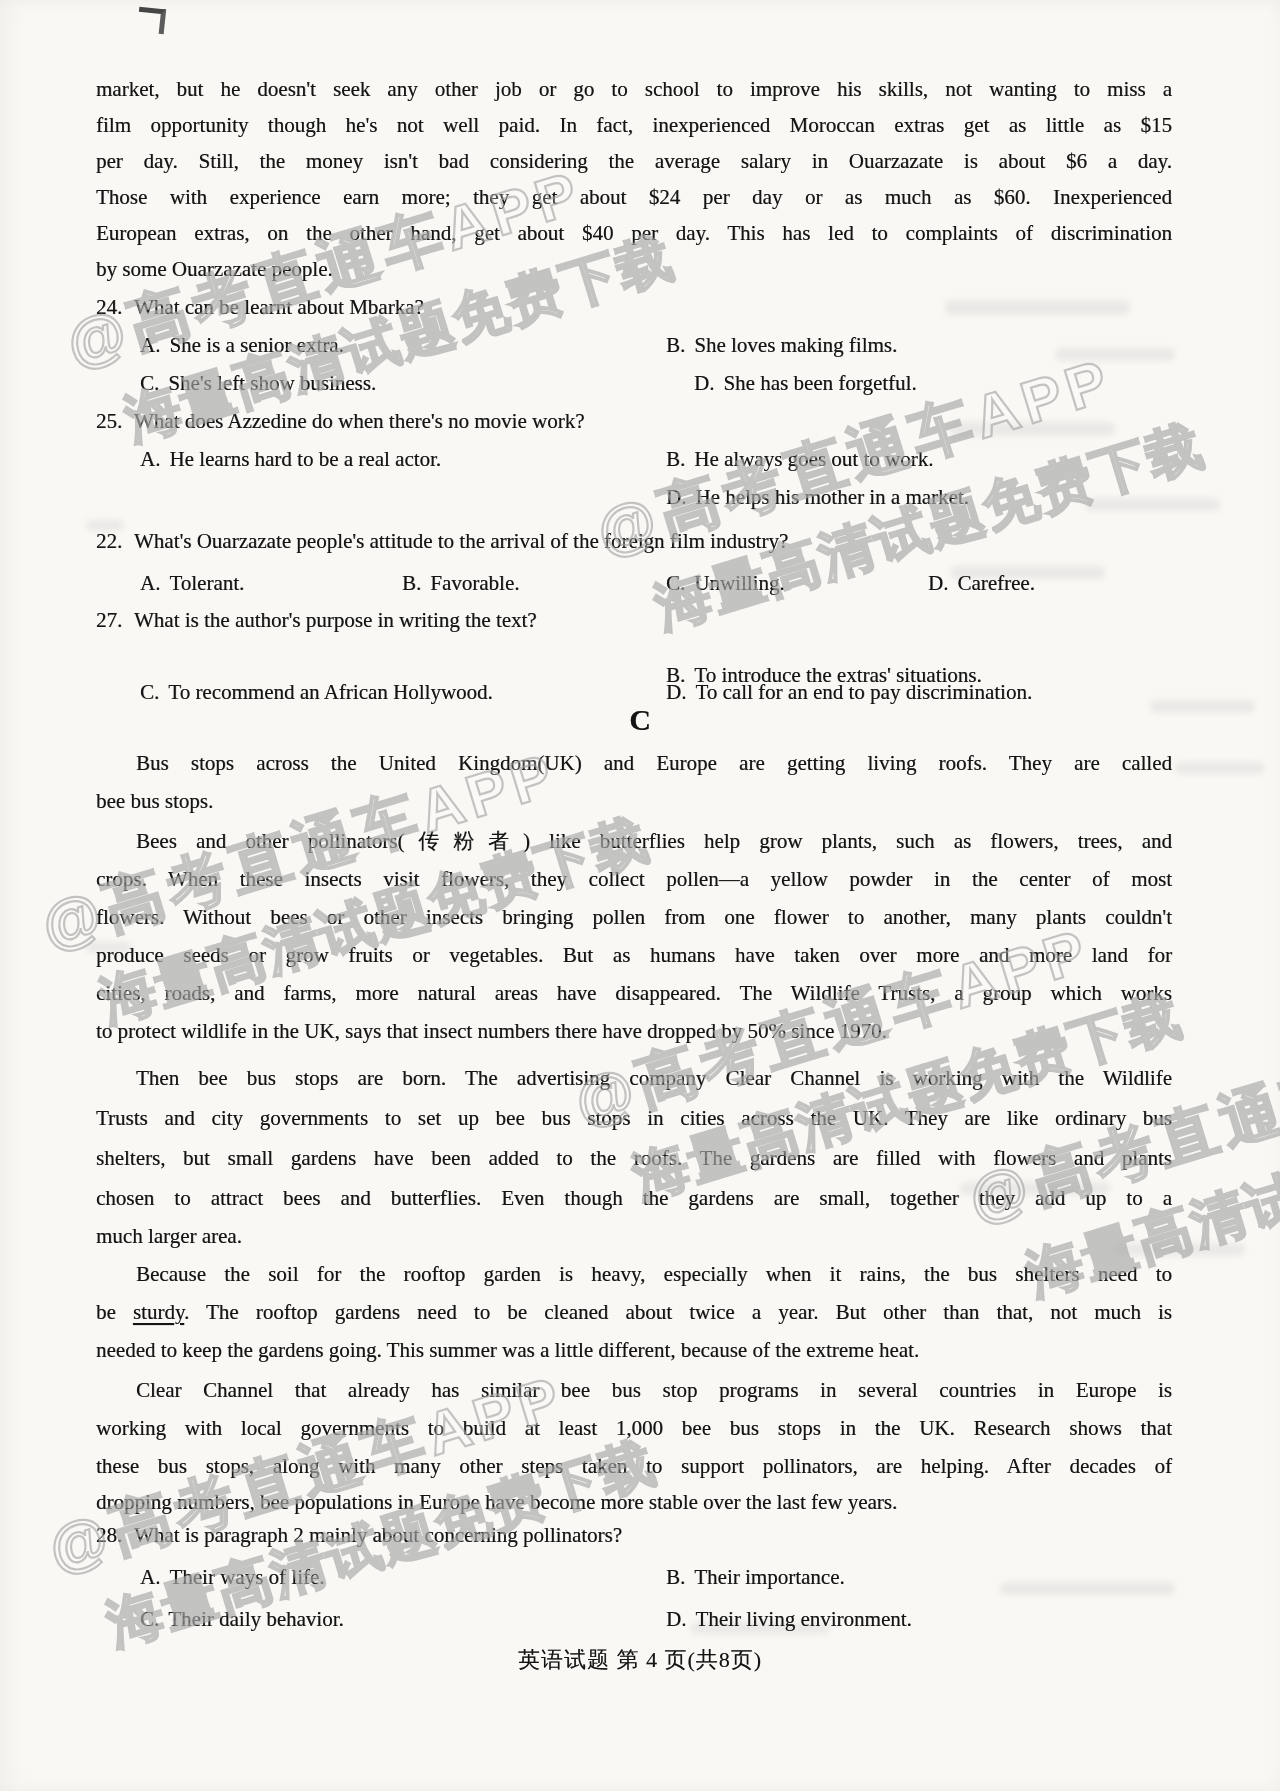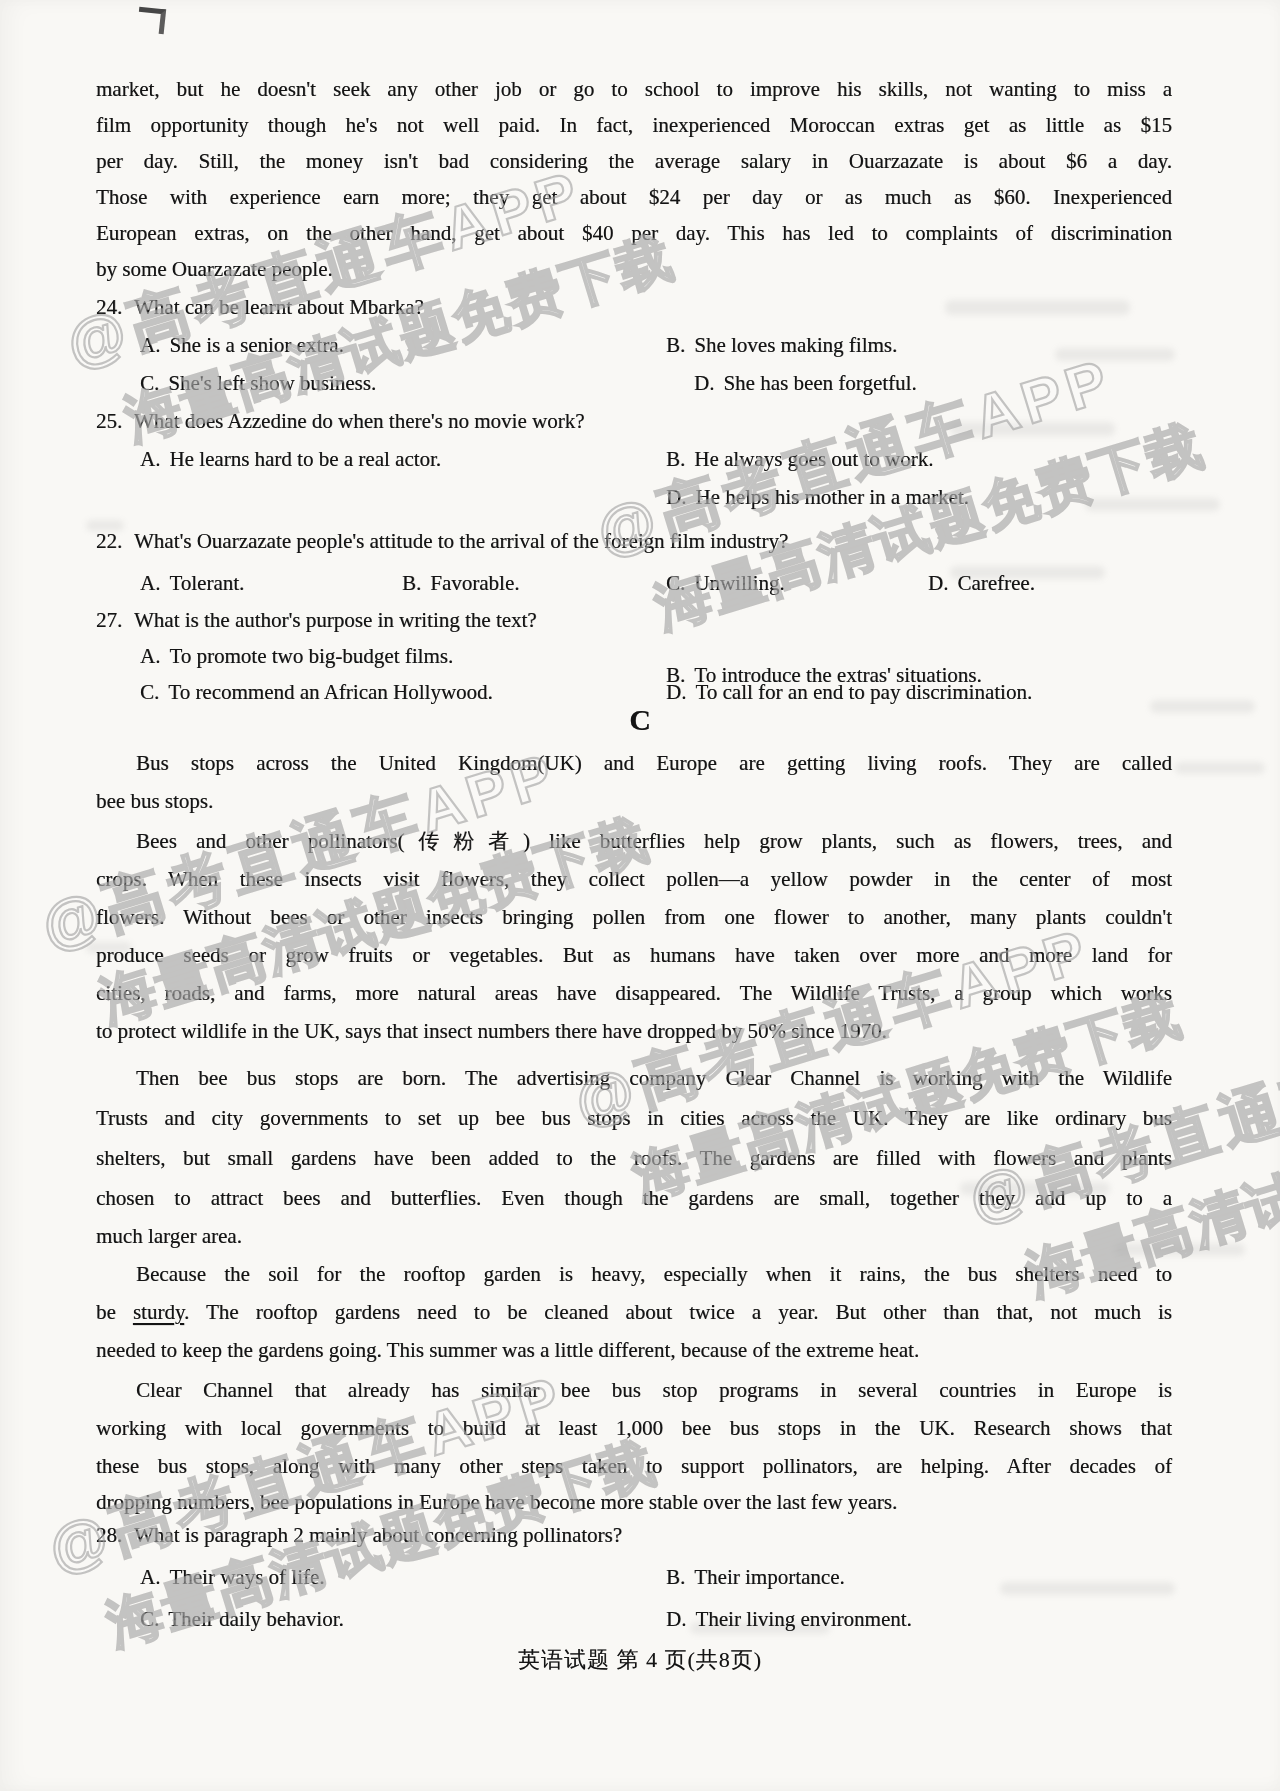--- a/index.html
+++ b/index.html
@@ -120,21 +120,20 @@
         <span class="opt" style="left: 44px;"><span class="lbl">A.</span><span class="txt">Tolerant.</span></span>
         <span class="opt" style="left: 306px;"><span class="lbl">B.</span><span class="txt">Favorable.</span></span>
         <span class="opt" style="left: 570px;"><span class="lbl">C.</span><span class="txt">Unwilling.</span></span>
         <span class="opt" style="left: 832px;"><span class="lbl">D.</span><span class="txt">Carefree.</span></span>
       </div>
       <div class="line" style="top: 602px;">
         <span class="stem-num">27.</span>
         <span class="stem-text">What is the author's purpose in writing the text?</span>
       </div>
       <div class="line" style="top: 638px;">
-        <span class="opt" style="left: 44px;"><span class="lbl">A.</span><span class="txt">To promote two big-budget films.</span></span>
         <span class="opt" style="left: 570px; margin-top: 19px;"><span class="lbl">B.</span><span class="txt">To introduce the extras' situations.</span></span>
       </div>
       <div class="line" style="top: 674px;">
         <span class="opt" style="left: 44px;"><span class="lbl">C.</span><span class="txt">To recommend an African Hollywood.</span></span>
         <span class="opt" style="left: 570px;"><span class="lbl">D.</span><span class="txt">To call for an end to pay discrimination.</span></span>
       </div>
       <div class="line" style="top: 1517px;">
         <span class="stem-num">28.</span>
         <span class="stem-text">What is paragraph 2 mainly about concerning pollinators?</span>
       </div>

